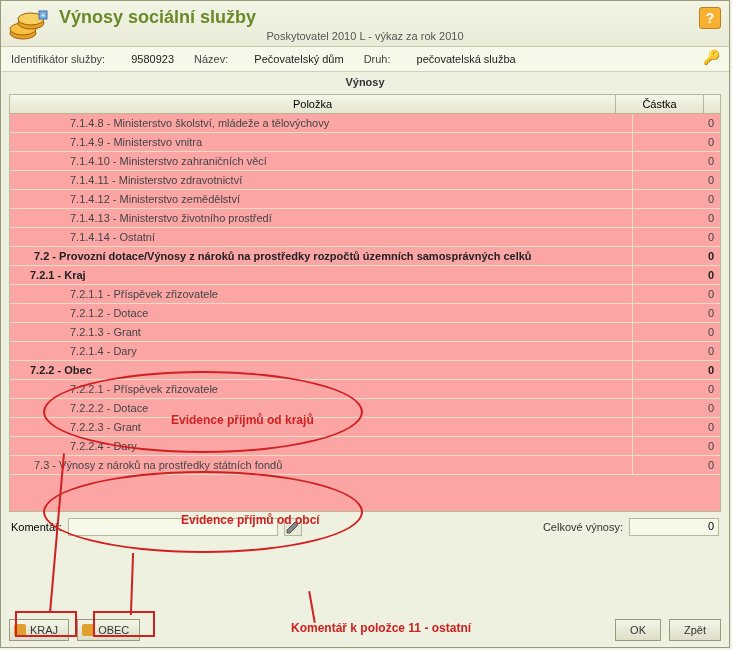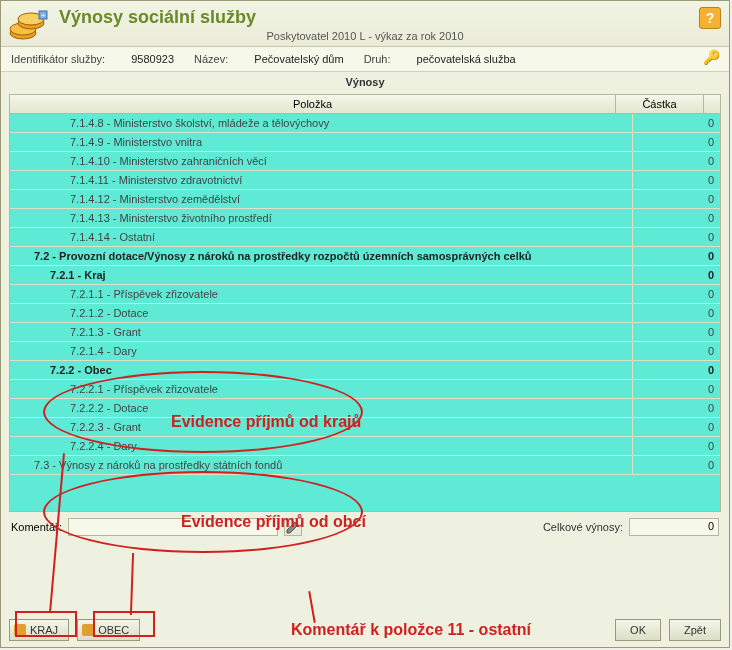--- a/index.html
+++ b/index.html
@@ -8,45 +8,45 @@
 .header { padding: 6px 10px 4px 10px; background: linear-gradient(#f2f4e4, #eaecd8); border-bottom: 1px solid #c8c8b0; position: relative; }
 .header-title { color: #6a8a2a; font-size: 18px; font-weight: bold; margin-left: 48px; }
 .header-sub { color: #555; font-size: 11px; margin-top: 2px; text-align: center; }
 .coin-icon { position: absolute; left: 8px; top: 8px; width: 40px; height: 34px; }
 .help-icon { position: absolute; right: 8px; top: 6px; width: 22px; height: 22px; background: #f8b030; border: 1px solid #b88020; border-radius: 3px; color: #fff; font-weight: bold; font-size: 14px; text-align: center; line-height: 20px; cursor: pointer; }
 .key-icon { position: absolute; right: 10px; top: 48px; width: 16px; height: 16px; color: #c89020; font-size: 14px; }
 .info-row { padding: 6px 10px; background: #f6f8ea; border-bottom: 1px solid #d0d0b8; display: flex; gap: 20px; }
 .info-row label { color: #444; }
 .info-row span { color: #222; margin-left: 23px; }
 .section-title { padding: 4px 10px; font-weight: bold; color: #333; background: #eef0e0; text-align: center; }
-.table-wrap { margin: 2px 8px; border: 1px solid #b8b898; background: #5eead4; height: 418px; position: relative; }
+.table-wrap { margin: 2px 8px; border: 1px solid #b8b898; background: #fca5a5; height: 418px; position: relative; }
 .table-head { display: flex; background: linear-gradient(#f4f6e8, #e4e6d0); border-bottom: 1px solid #b8b898; }
 .th-name { flex: 1; text-align: center; padding: 3px; border-right: 1px solid #b8b898; }
 .th-amt { width: 88px; text-align: center; padding: 3px; border-right: 1px solid #b8b898; }
 .th-scroll { width: 16px; }
 .table-body { height: 396px; overflow-y: scroll; }
 .row { display: flex; border-bottom: 1px solid #e0e0c8; }
 .cell-name { flex: 1; padding: 3px 6px; color: #444; }
 .cell-amt { width: 88px; padding: 3px 6px; text-align: right; border-left: 1px solid #e0e0c8; color: #444; }
 .indent-1 { padding-left: 24px; }
-.indent-2 { padding-left: 40px; }
+.indent-2 { padding-left: 20px; }
 .indent-3 { padding-left: 60px; }
 .bold { font-weight: bold; color: #222; }
 .bottom-row { display: flex; align-items: center; padding: 4px 10px; gap: 6px; }
 .comment-input { flex: 0 0 210px; height: 18px; border: 1px solid #b8b898; background: #f6f8ea; }
 .edit-icon { width: 18px; height: 18px; border: 1px solid #b8b898; background: #e8eadc; cursor: pointer; position: relative; }
 .total-label { margin-left: auto; color: #333; }
 .total-val { width: 90px; height: 18px; border: 1px solid #b8b898; background: #f6f8ea; padding: 1px 4px; text-align: right; }
 .footer { position: absolute; bottom: 6px; left: 8px; right: 8px; display: flex; align-items: center; gap: 8px; }
 .btn { background: linear-gradient(#f4f6e8, #dcdec8); border: 1px solid #9a9a7a; padding: 4px 14px; font-size: 11px; cursor: pointer; color: #333; }
 .btn.kraj, .btn.obec { padding: 4px 10px 4px 20px; position: relative; }
 .btn.kraj::before, .btn.obec::before { content: ""; position: absolute; left: 4px; top: 4px; width: 12px; height: 12px; background: #e0a030; border-radius: 2px; }
 .btn-ok { margin-left: auto; }
 .annot-box { position: absolute; border: 2px solid #d02020; border-radius: 50%; pointer-events: none; }
-.annot-text { position: absolute; color: #d02020; font-weight: bold; font-size: 16px; pointer-events: none; }
+.annot-text { position: absolute; color: #d02020; font-weight: bold; font-size: 12px; pointer-events: none; }
 .annot-line { position: absolute; background: #d02020; pointer-events: none; }
 .annot-rect { position: absolute; border: 2px solid #d02020; pointer-events: none; }
 ::-webkit-scrollbar { width: 16px; }
 ::-webkit-scrollbar-track { background: #e8eadc; }
 ::-webkit-scrollbar-thumb { background: #c8c8b0; border: 1px solid #a8a888; }
 ::-webkit-scrollbar-button { background: #d8dac8; height: 16px; border: 1px solid #a8a888; }
 </style>
 </head>
 <body>
 

